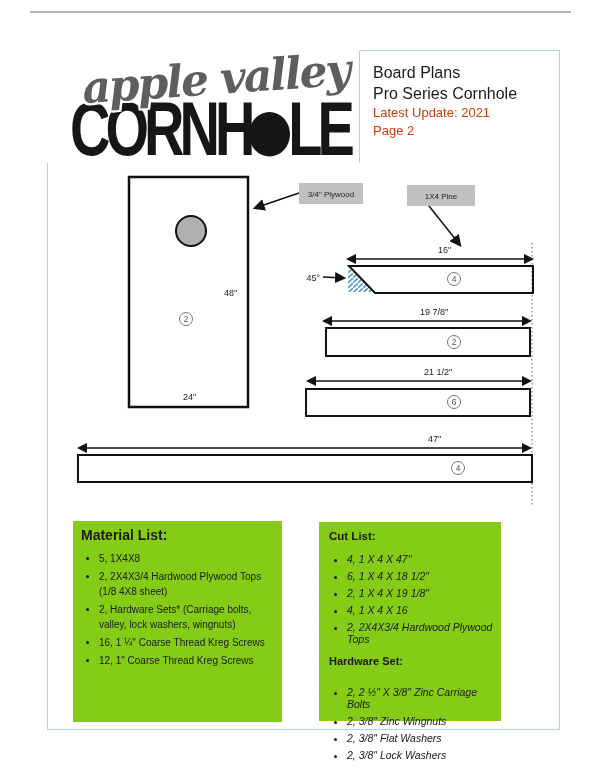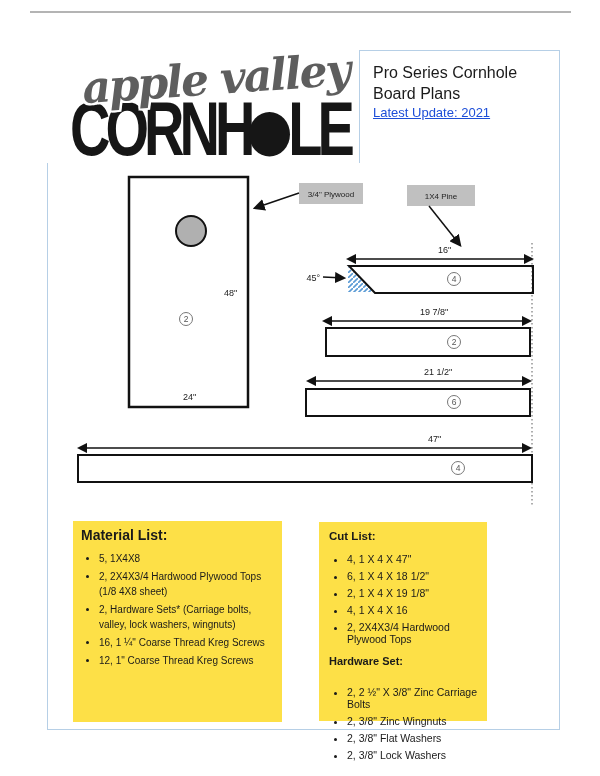--- a/index.html
+++ b/index.html
@@ -30,61 +30,62 @@
     display:inline-block; width:41px; height:33px; border-radius:50%;
     background:#161616; margin:0 -2px 0 -1px; vertical-align:-1px;
   }
 
   
   .title-block {
     position:absolute; left:359px; top:50px; width:201px; height:113px;
     border:1px solid #b6cfe6; border-bottom:none; padding:11px 6px 0 13px;
   }
   .tb-line { font-size:16px; line-height:21px; color:#1b1b1b; }
-  .tb-sub  { font-size:13px; line-height:18px; color:#1d4ed8;text-decoration:underline; }
+  .tb-sub  { font-size:13px; line-height:18px; color:#c2410c; }
 
   
   .content-frame {
     position:absolute; left:47px; top:163px; width:513px; height:567px;
     border-left:1px solid #b6cfe6; border-right:1px solid #b6cfe6; border-bottom:1px solid #b6cfe6;
   }
   .diagram { position:absolute; left:0; top:0; }
   .dim-text { font-size:9px; fill:#222; }
   .qty-circle { fill:#ffffff; stroke:#777; stroke-width:1; }
   .qty-num { font-size:8.5px; fill:#555; text-anchor:middle; }
   .callout-text { font-size:8px; fill:#222; text-anchor:middle; }
 
   
-  .list-box { position:absolute; background:#fde047; }
+  .list-box { position:absolute; background:#84cc16; }
   .material-box { left:25px; top:358px; width:209px; height:201px; padding:6px 6px 0 8px; }
   .material-title { font-size:14px; font-weight:bold; margin-bottom:8px; }
   .material-box ul { margin:0 0 0 2px; padding-left:16px; }
   .material-box li { font-size:10px; line-height:15px; margin-bottom:3px; hyphens:manual; }
-  .cut-box { left:271px; top:359px; width:168px; height:199px; padding:8px 8px 0 10px; }
+  .cut-box { left:271px; top:359px; width:182px; height:199px; padding:8px 8px 0 10px; }
   .cut-title { font-size:11.5px; font-weight:bold; margin-bottom:11px; }
-  .cut-box ul { margin:0 0 0 4px; padding-left:14px; }
+  .cut-box ul { margin:0 0 0 4px; padding-left:14px;font-style:italic; }
   .cut-box li { font-size:10.5px; line-height:12px; margin-bottom:5px; }
   .hw-title { font-size:11px; font-weight:bold; margin:10px 0 19px 0; }
 </style>
 </head>
 <body>
 
 <div class="page">
 
   <div class="top-rule"></div>
 
   <div class="logo">
     <div class="logo-script">apple valley</div>
     <div class="logo-block"><span>CORNH</span><span class="logo-hole"></span><span>LE</span></div>
   </div>
 
   <div class="title-block">
+    <div class="tb-line">Board Plans</div>
     <div class="tb-line">Pro Series Cornhole</div>
-    <div class="tb-line">Board Plans</div>
     <div class="tb-sub">Latest Update: 2021</div>
+    <div class="tb-sub">Page 2</div>
   </div>
 
   <div class="content-frame">
 
     <svg class="diagram" width="513" height="360" viewBox="0 0 513 360">
       <defs>
         <marker id="ah" viewBox="0 0 10 10" refX="8" refY="5" markerWidth="8" markerHeight="8" orient="auto-start-reverse">
           <path d="M0,0 L10,5 L0,10 z" fill="#111"></path>
         </marker>
         <pattern id="hatch" width="5" height="5" patternUnits="userSpaceOnUse">

